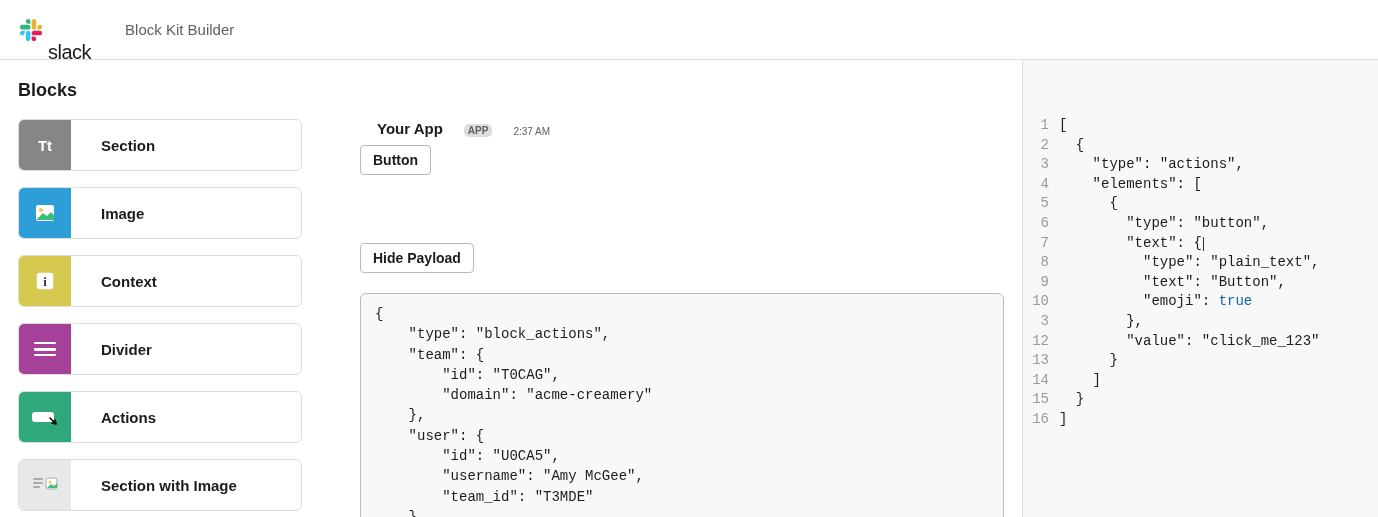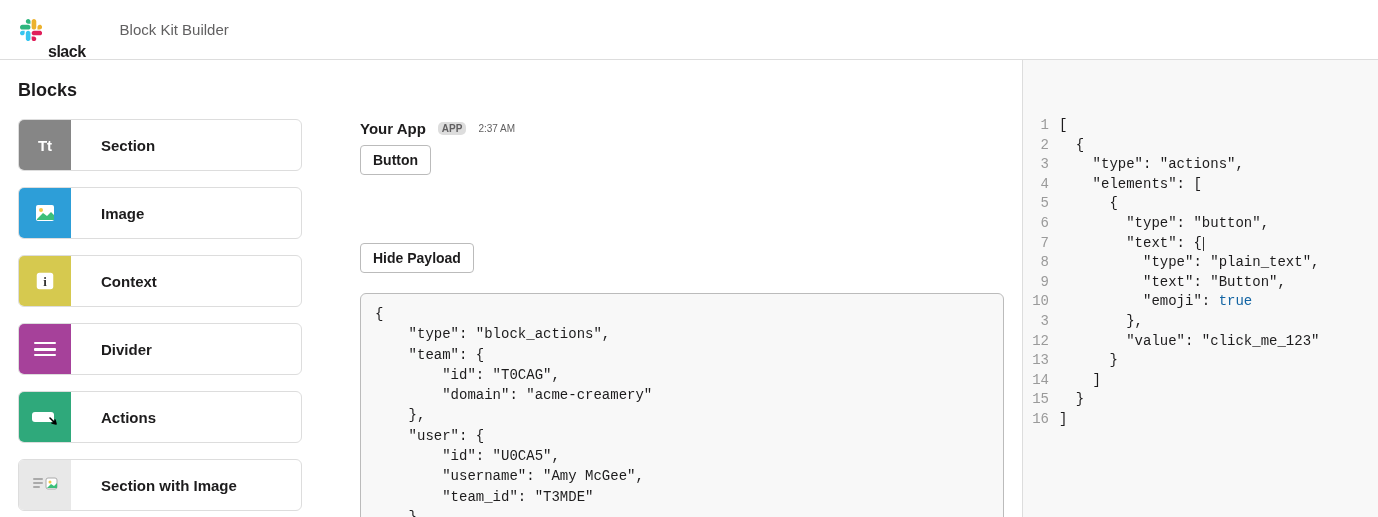--- a/index.html
+++ b/index.html
@@ -19,21 +19,21 @@
       padding: 0 20px;
       border-bottom: 1px solid #ddd;
       gap: 14px;
     }
     .logo-wrap {
       display: flex;
       align-items: center;
       gap: 6px;
     }
     .logo-svg { width: 22px; height: 22px; }
-    .logo-word { font-weight: 700; font-size: 16px; letter-spacing: -0.5px; margin-top: 45px; }
+    .logo-word { font-weight: 400; font-size: 20px; letter-spacing: -0.5px; margin-top: 45px; }
     .header-subtitle { font-size: 15px; color: #616061; margin-left: 20px; }
 
     
     .layout {
       display: flex;
       height: calc(100% - 60px);
     }
     .sidebar {
       width: 320px;
       padding: 20px 18px 0 18px;
@@ -68,21 +68,21 @@
     .ic-actions { background: #2fa97b; }
     .ic-divider { background: #a6419a; }
     .ic-sectimg { background: #e8e8e8; }
 
     
     .preview {
       flex: 1;
       padding: 60px 18px 0 40px;
       overflow-y: hidden;
     }
-    .msg-head { display: flex; align-items: center; gap: 12px; margin-bottom: 8px; }
+    .msg-head { display: flex; align-items: flex-end; gap: 21px; margin-bottom: 8px; margin-left: 17px; }
     .msg-name { font-weight: 900; font-size: 15px; }
     .app-badge {
       font-size: 10px;
       font-weight: 700;
       background: #ddd;
       color: #616061;
       border-radius: 5px;
       padding: 1px 4px;
     }
     .msg-time { font-size: 10px; color: #616061; }

